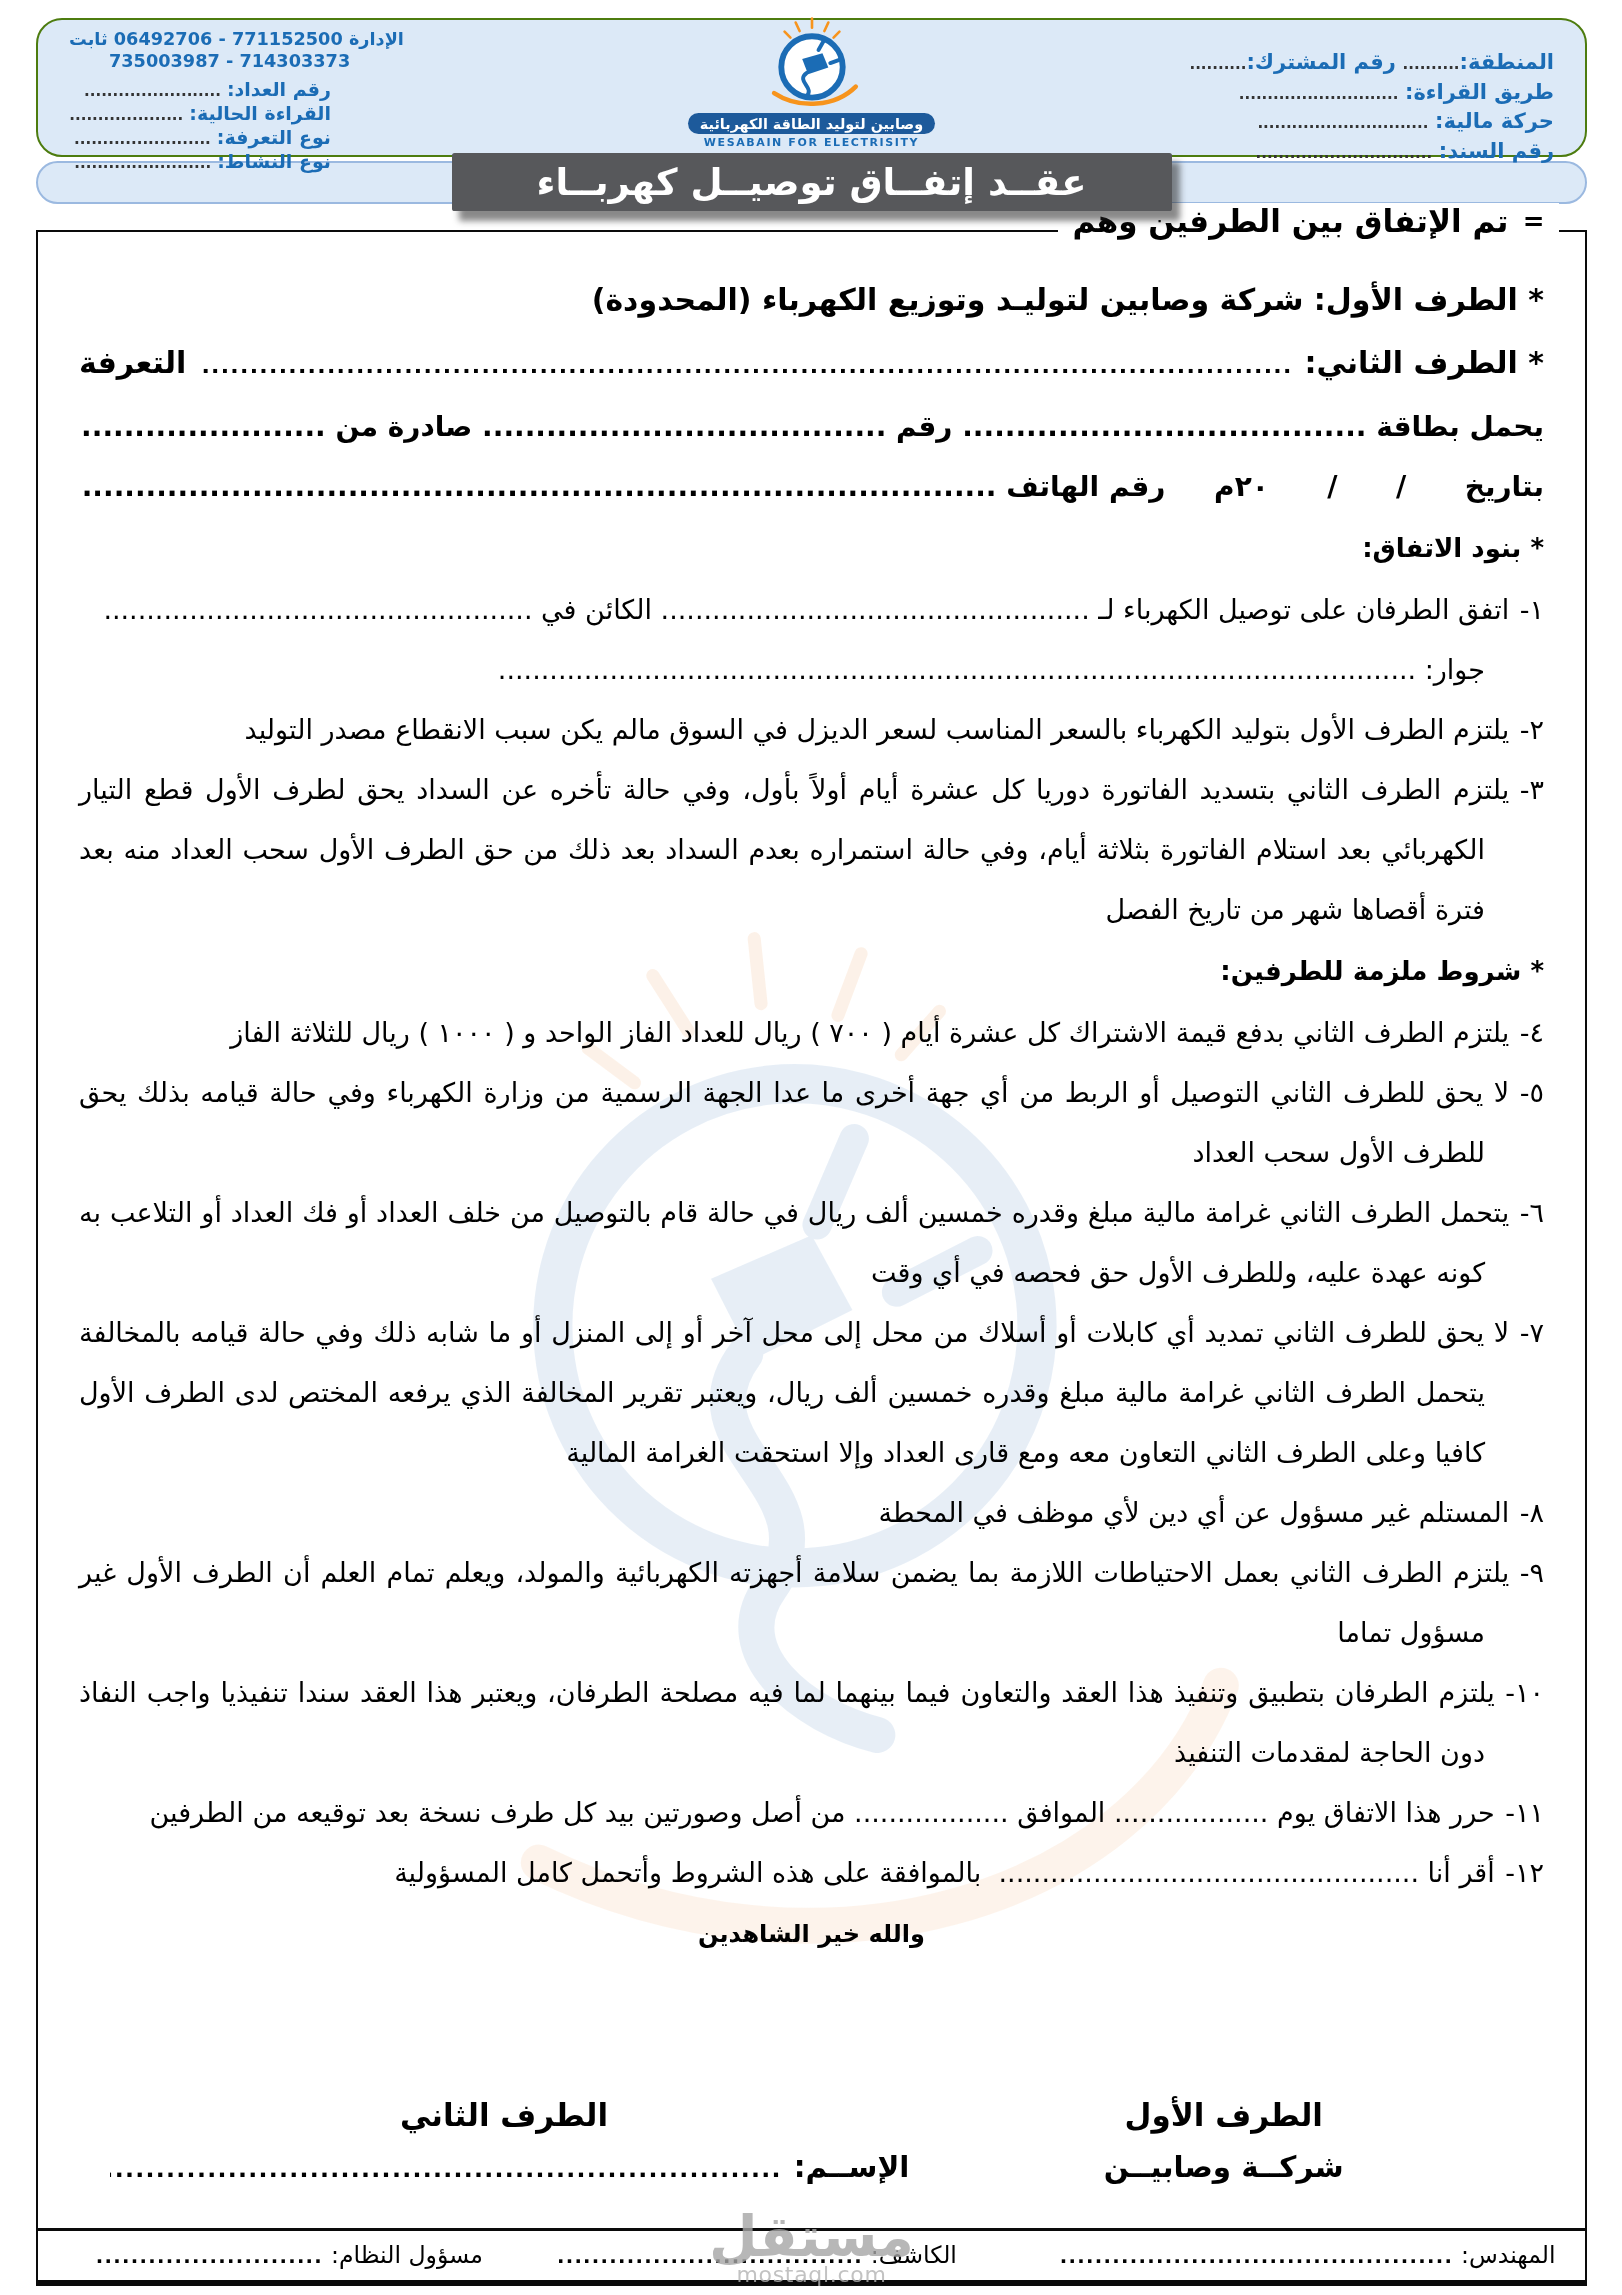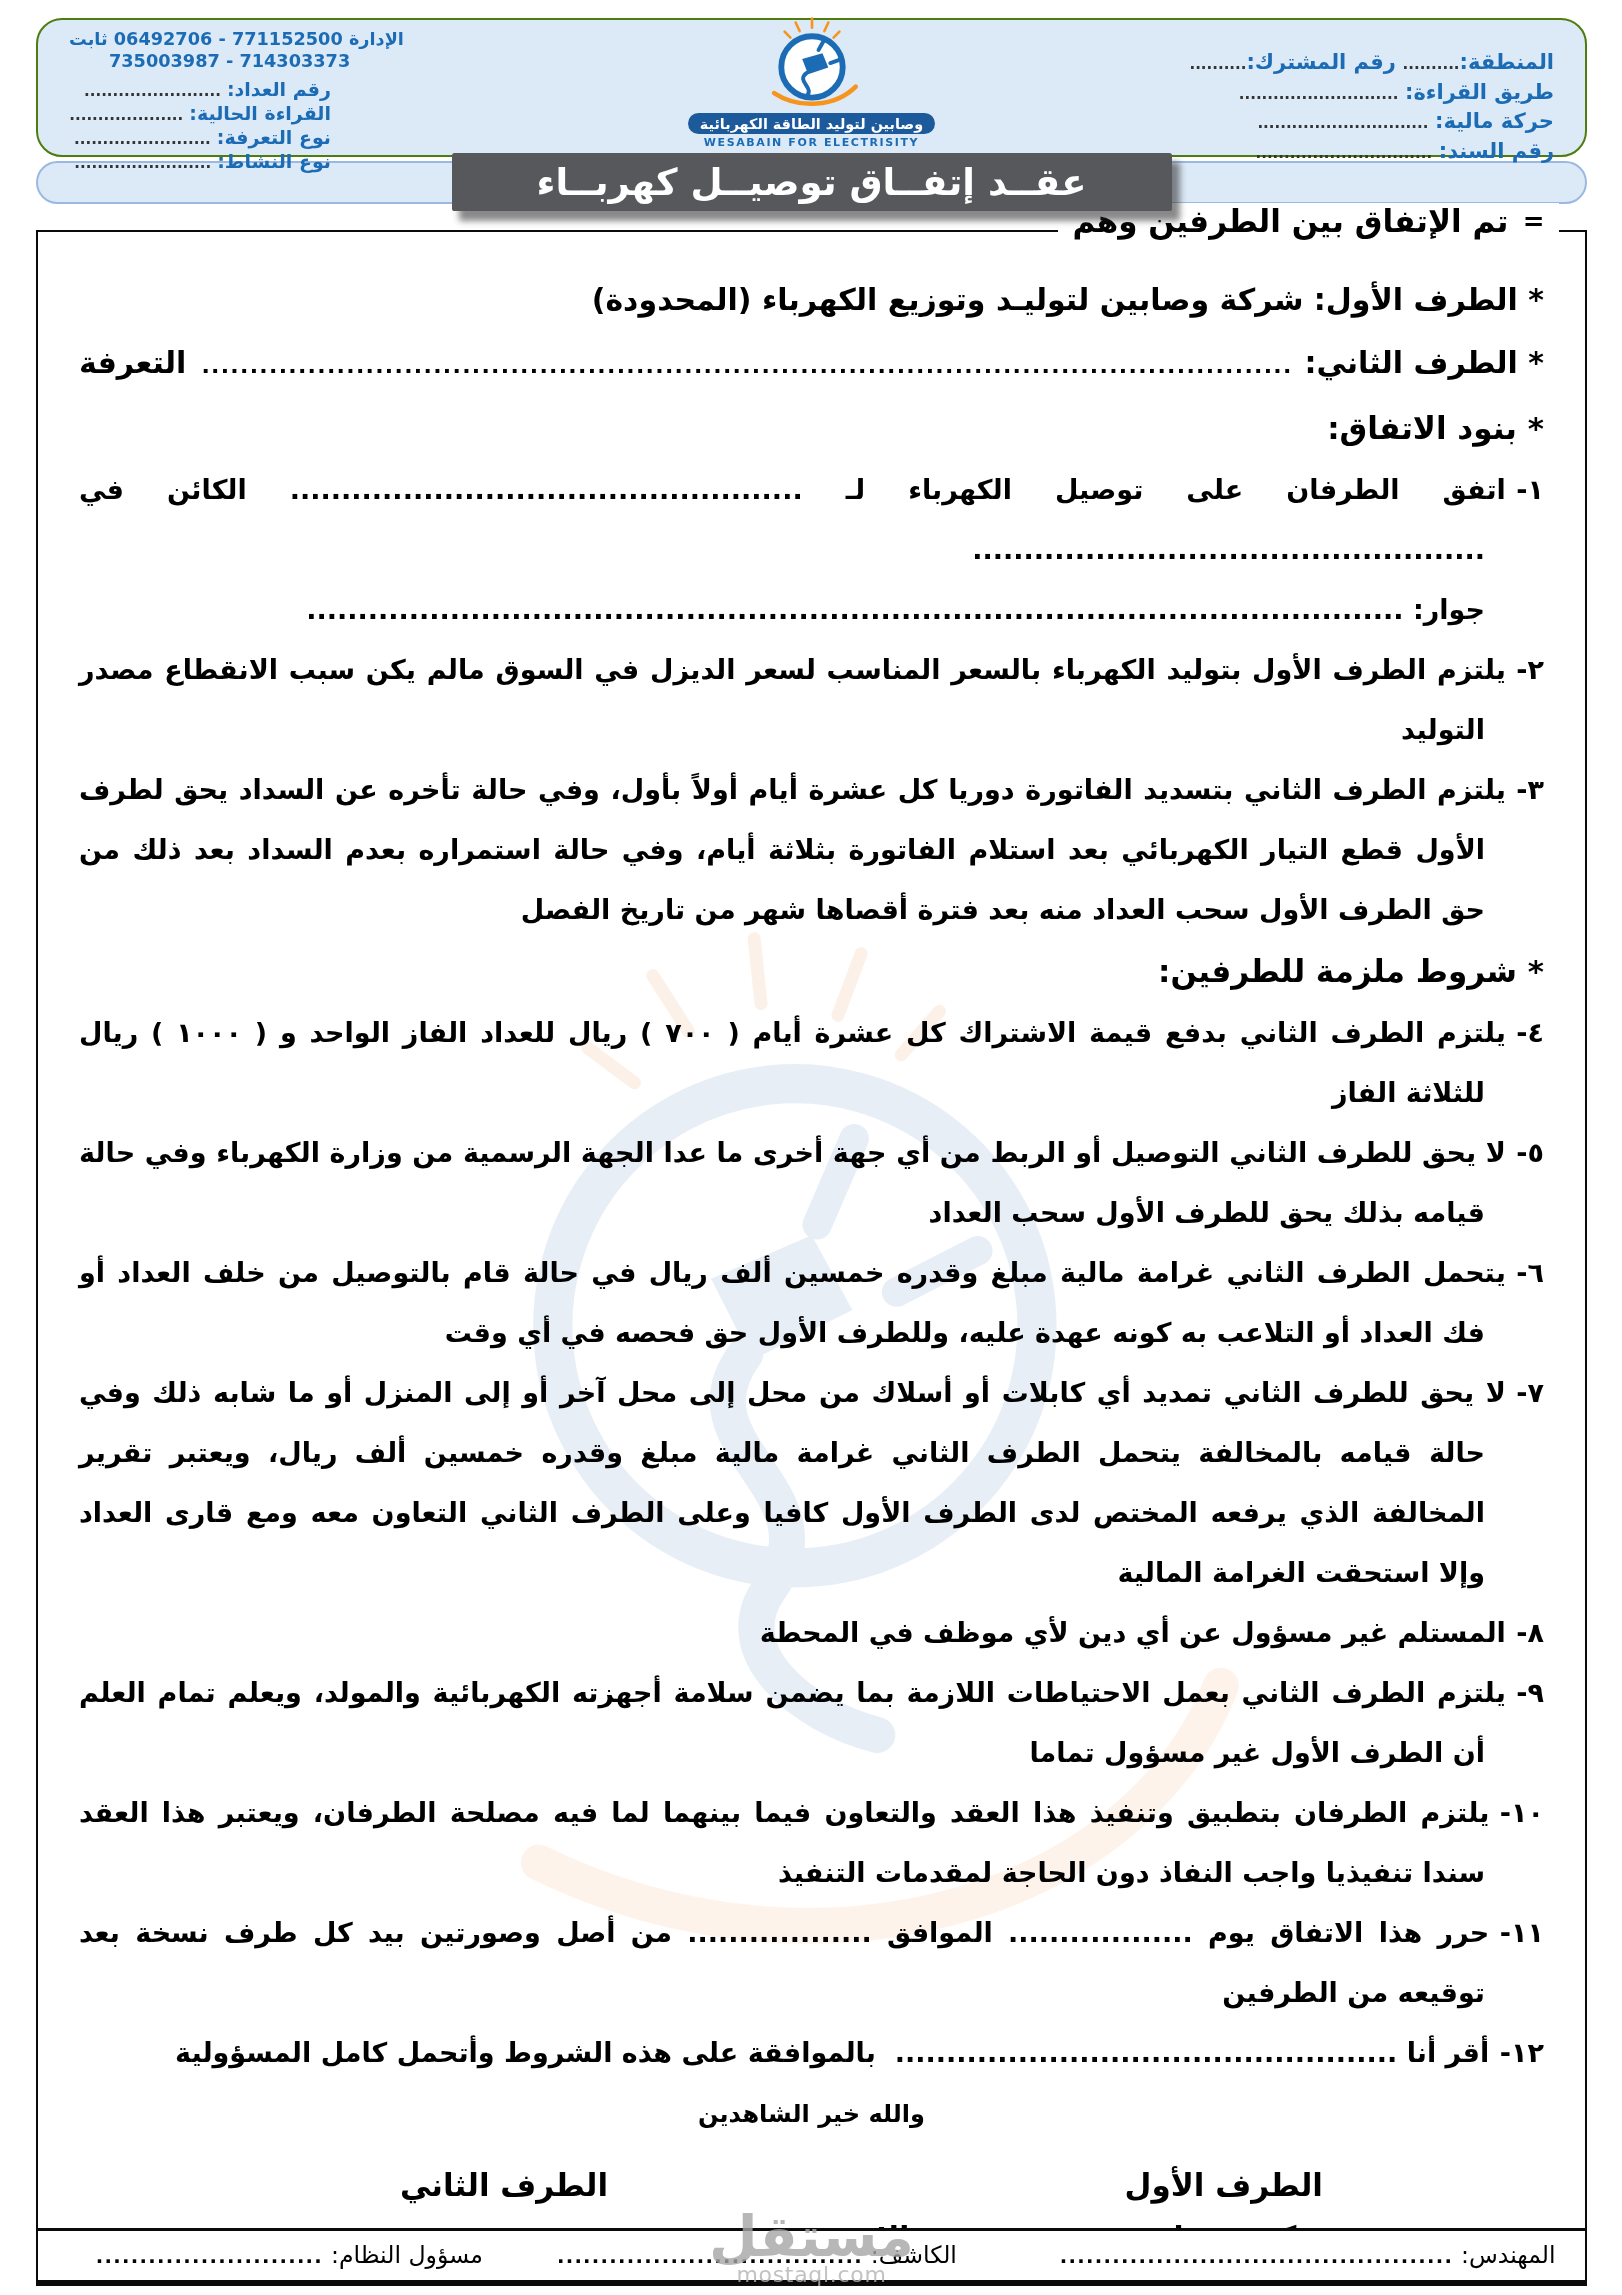--- a/index.html
+++ b/index.html
@@ -48,22 +48,22 @@
   .legend{position:absolute;top:-29px;right:26px;background:#fff;padding:0 14.4px;
           font-size:31px;font-weight:bold;display:flex;gap:14.4px;align-items:center}
   .legend-eq{font-size:26px}
 
   .contract-body{flex:1;padding:36px 41px 0;display:flex;flex-direction:column;overflow:hidden}
   .intro{font-size:30px;font-weight:bold;line-height:63px;text-align:right}
   .flexline{display:flex;align-items:baseline}
   .dotfill{flex:1;overflow:hidden;white-space:nowrap;font-size:22px;letter-spacing:1.3px;
            margin:0 11.8px;font-weight:bold}
   .subline{font-size:28px;font-weight:bold;line-height:60px;white-space:pre;overflow:hidden}
-  .section-title{font-size:31px;font-weight:bold;line-height:63px}
-  .clause{font-size:27px;font-weight:bold;line-height:60px;text-align:justify;
+  .section-title{font-size:26px;font-weight:bold;line-height:63px}
+  .clause{font-size:27px;font-weight:normal;line-height:60px;text-align:justify;
           padding-right:59px;text-indent:-59px}
   .clause .cnum{margin-left:10.5px}
   .clause .ctext{white-space:pre-wrap}
   .closing{font-size:24px;font-weight:bold;text-align:center;line-height:63px;margin-bottom:6.5px}
 
   
   .signatures{display:flex;margin-top:auto;padding:6.5px 39px 33px 19.6px;align-items:flex-start}
   .sig-col-right{width:40%;text-align:center}
   .sig-col-left{width:60%;padding-right:33px}
   .sig-title{font-size:31px;font-weight:bold;line-height:52px}

